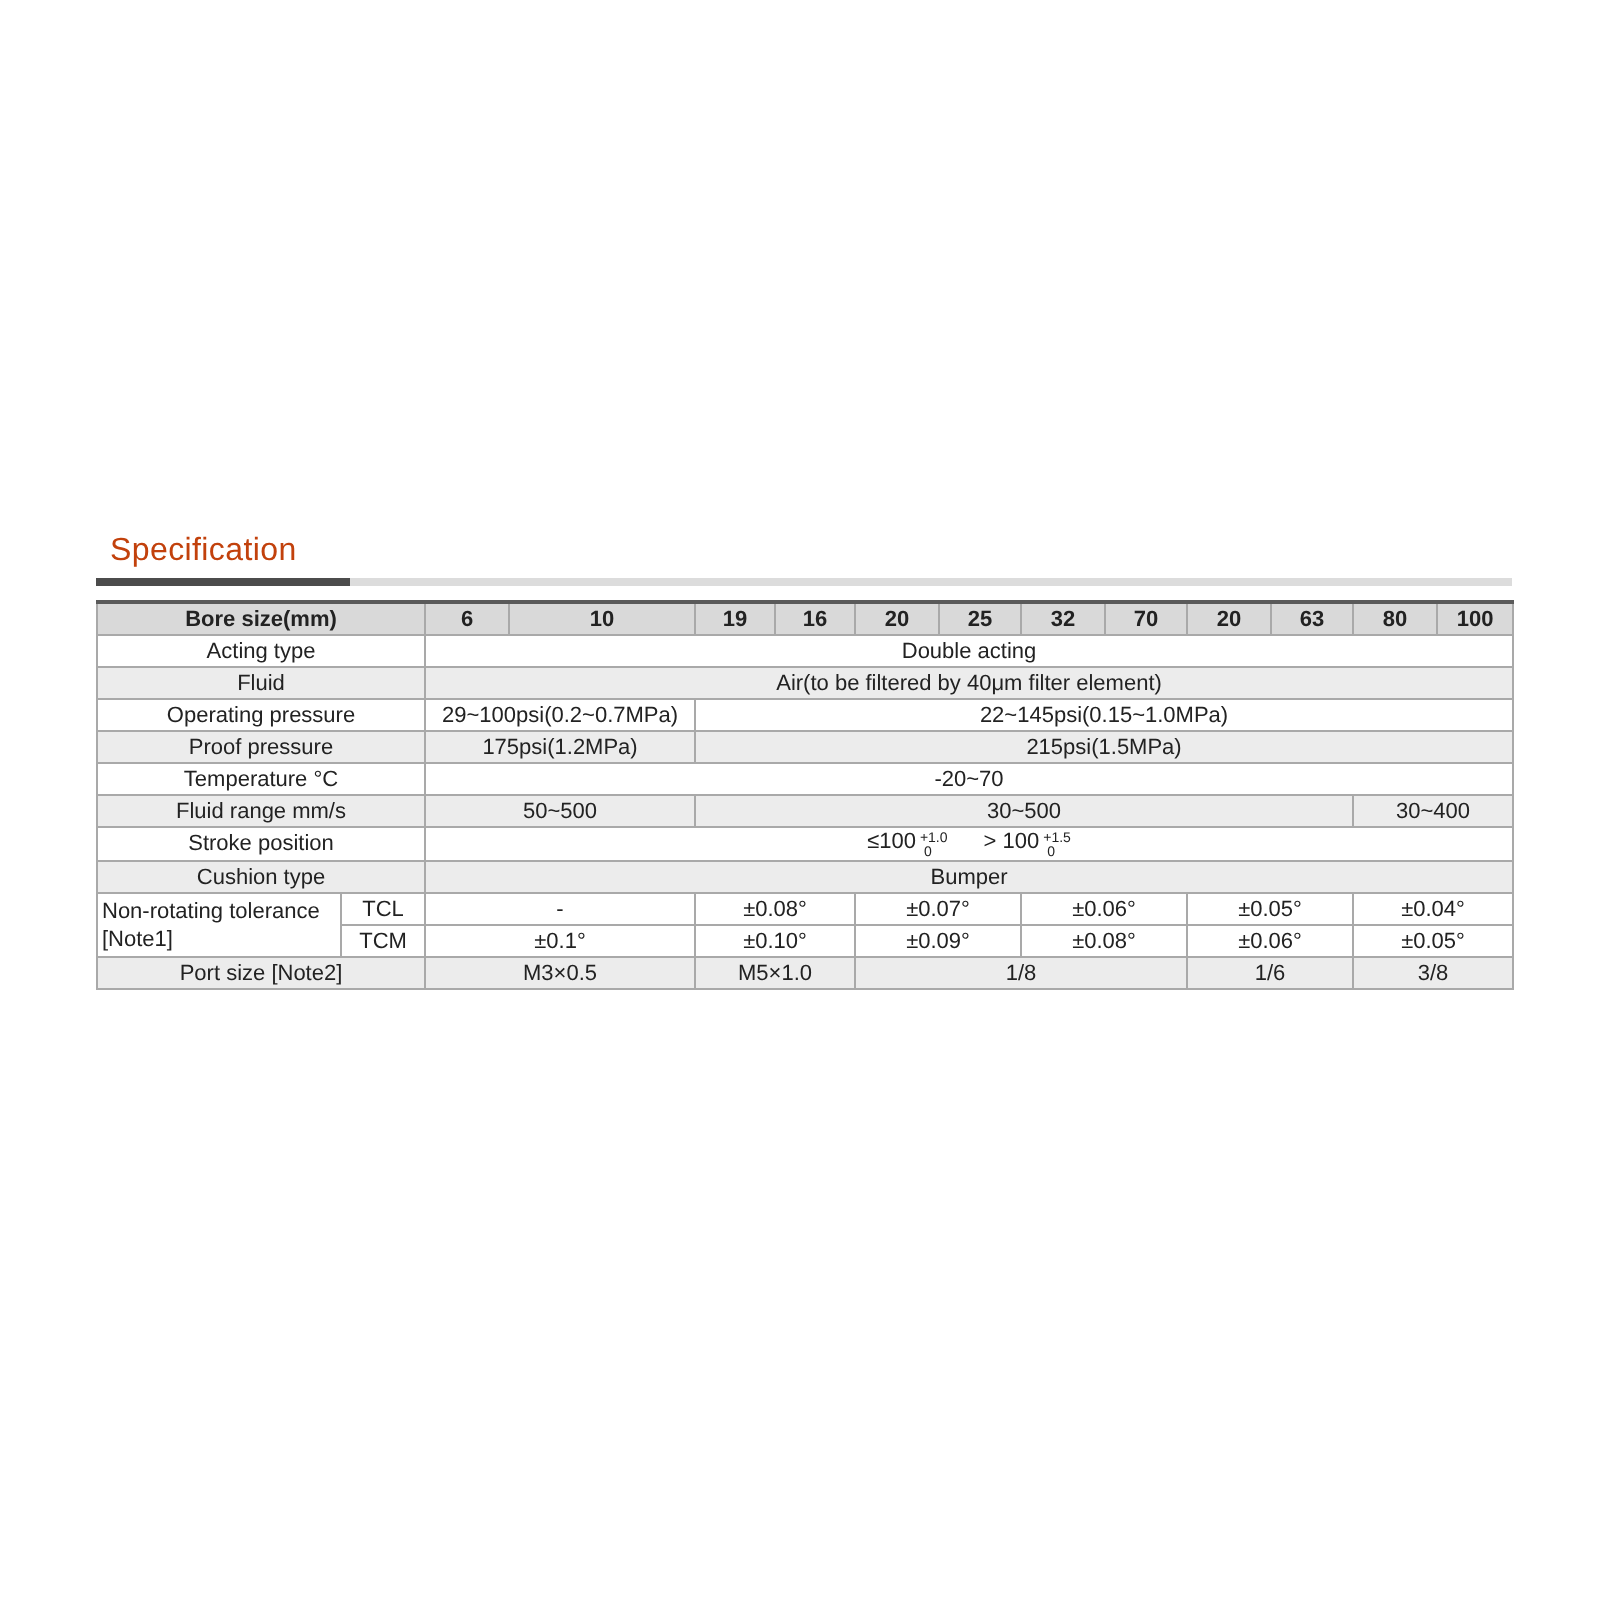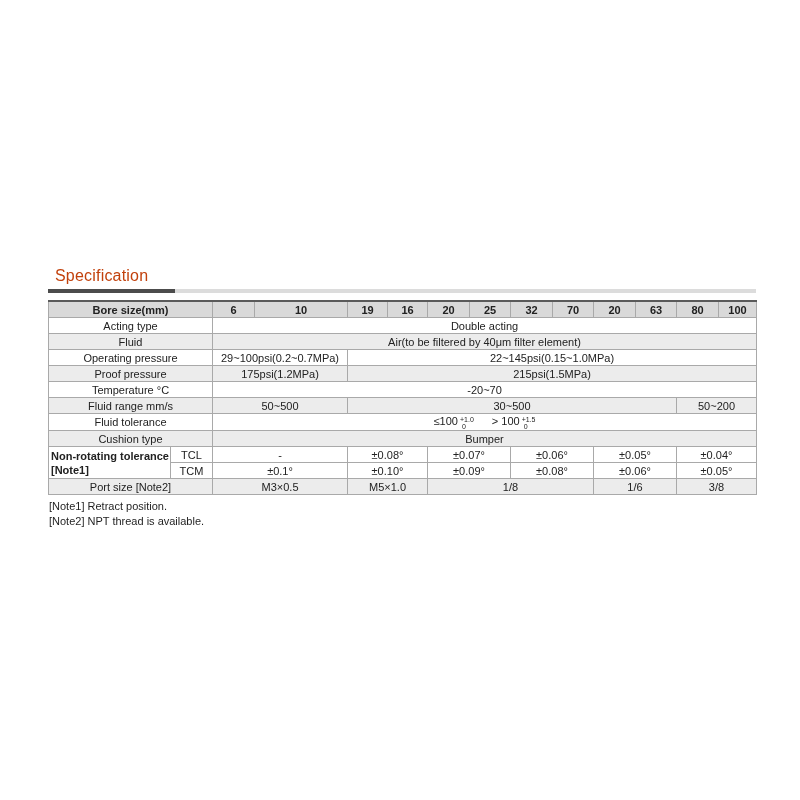--- a/index.html
+++ b/index.html
@@ -38,21 +38,21 @@
     padding:0 2px;text-align:center;
     overflow:hidden;white-space:nowrap;
   }
   tr.head td{
     background:var(--header-bg);font-weight:bold;
     border-top:2px solid var(--border-dark);
   }
   tr.white td{background:var(--white-bg);}
   tr.gray td{background:var(--stripe-bg);}
   td.label{text-align:left;padding-left:5px;}
-  td.wrap{white-space:normal;line-height:11px;font-weight:bold;}
+  td.wrap{white-space:normal;line-height:11px;}
   .lbl-line{display:block;text-align:left;}
   .tstack{
     display:inline-block;font-size:7px;line-height:7px;
     text-align:left;vertical-align:-4px;margin-left:2px;
   }
   .tstack b{display:block;font-weight:normal;}
   .tstack b.sub{padding-left:2px;}
   .tol-gap{display:inline-block;width:18px;}
   .notes{
     position:absolute;left:49px;top:499px;
@@ -128,25 +128,25 @@
 
     <tr class="white">
       <td class="label" colspan="2">Temperature °C</td>
       <td colspan="12">-20~70</td>
     </tr>
 
     <tr class="gray">
       <td class="label" colspan="2">Fluid range mm/s</td>
       <td colspan="2">50~500</td>
       <td colspan="8">30~500</td>
-      <td colspan="2">50~200</td>
+      <td colspan="2">30~400</td>
     </tr>
 
     <tr class="white">
-      <td class="label" colspan="2">Fluid tolerance</td>
+      <td class="label" colspan="2">Stroke position</td>
       <td colspan="12">
         <span>≤100</span><span class="tstack"><b>+1.0</b><b class="sub">0</b></span><span class="tol-gap"></span><span>&gt; 100</span><span class="tstack"><b>+1.5</b><b class="sub">0</b></span>
       </td>
     </tr>
 
     <tr class="gray">
       <td class="label" colspan="2">Cushion type</td>
       <td colspan="12">Bumper</td>
     </tr>
 
@@ -178,18 +178,14 @@
       <td class="label" colspan="2">Port size [Note2]</td>
       <td colspan="2">M3×0.5</td>
       <td colspan="2">M5×1.0</td>
       <td colspan="4">1/8</td>
       <td colspan="2">1/6</td>
       <td colspan="2">3/8</td>
     </tr>
   </tbody>
     </table>
 
-  <div class="notes">
-    <div>[Note1] Retract position.</div>
-    <div>[Note2] NPT thread is available.</div>
-  </div>
 
 </div>
 
 </body></html>

